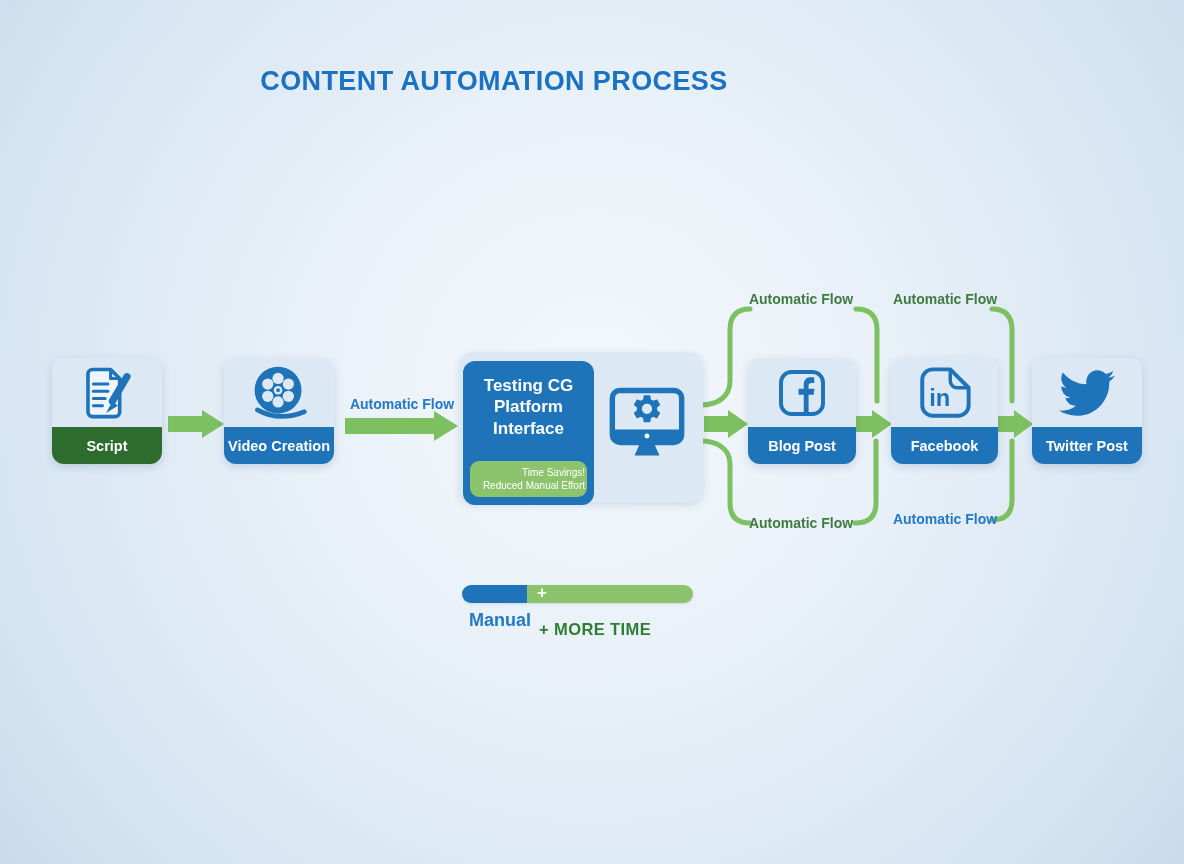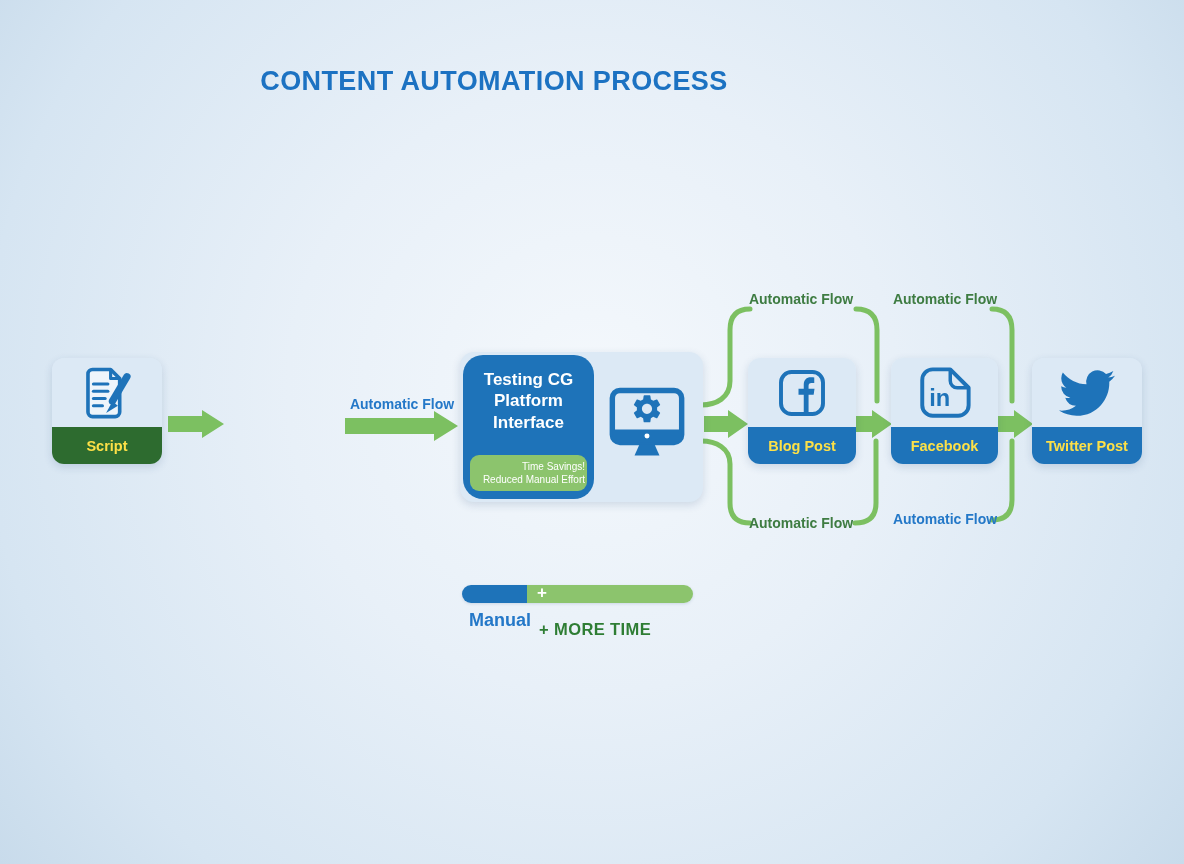--- a/index.html
+++ b/index.html
@@ -5,28 +5,28 @@
   html,body{margin:0;padding:0;background:#cfe0ee;font-family:"Liberation Sans",sans-serif;}
   .stage{position:relative;width:1184px;height:864px;overflow:hidden;
          background:radial-gradient(circle at 50% 45%, #f4f8fc 0%, #e8f0f8 40%, #d6e5f2 80%, #c8dbeb 100%);}
   .title{position:absolute;top:66px;left:0;width:988px;text-align:center;
          font-size:27px;font-weight:bold;color:#1c72c2;letter-spacing:.4px;}
   
   .node{position:absolute;top:358px;width:110px;height:106px;border-radius:12px;overflow:hidden;
         display:flex;flex-direction:column;box-shadow:0 3px 9px rgba(30,70,120,.16);}
   .node-top{flex:1;background:#dce9f5;display:flex;align-items:center;justify-content:center;}
   .node-label{height:37px;display:flex;align-items:center;justify-content:center;
-              color:#fde047;font-weight:bold;font-size:14.5px;background:#1e73b9;}
+              color:#ffffff;font-weight:bold;font-size:14.5px;background:#1e73b9;}
   .node-label.green{background:#2d6b2f;}
   .n-script{left:52px;} .n-video{left:224px;} .n-blog{left:748px;width:108px;}
   .n-facebook{left:891px;width:107px;} .n-twitter{left:1032px;}
   
   .central{position:absolute;left:460px;top:352px;width:243px;height:150px;background:#dce9f5;
            border-radius:14px;box-shadow:0 3px 9px rgba(30,70,120,.16);}
-  .central-left{position:absolute;left:3px;top:3px;width:131px;height:144px;background:#1e73b9;border-radius:20px;}
+  .central-left{position:absolute;left:3px;top:9px;width:131px;height:144px;background:#1e73b9;border-radius:12px;}
   .central-title{margin-top:14px;padding:0 5px;text-align:center;color:#fff;font-weight:bold;
                  font-size:17px;line-height:1.25;}
   .central-badge{position:absolute;left:7px;right:7px;bottom:8px;background:#8cc46d;border-radius:9px;
                  padding:5px 2px;text-align:right;color:#fff;font-weight:normal;font-size:10px;line-height:1.3;}
   .monitor{position:absolute;left:148px;top:34px;}
   
   .flow-label{position:absolute;width:112px;text-align:center;font-weight:bold;font-size:14px;}
   .fl-green{color:#3e7c42;} .fl-blue{color:#2478c8;}
   .fl-mid{left:346px;top:396px;}
   .fl-tl{left:745px;top:291px;} .fl-tr{left:889px;top:291px;}
@@ -81,20 +81,37 @@
           <line x1="17" y1="38" x2="30" y2="38"></line>
           <line x1="17" y1="46" x2="27" y2="46"></line>
         </g>
         <line x1="54" y1="14" x2="38" y2="41" stroke="#1e73b9" stroke-width="8" stroke-linecap="round"></line>
         <path d="M38 41 L31 54 L44 46 Z" fill="#1e73b9"></path>
       </svg>
     </div>
     <div class="node-label green">Script</div>
   </div>
 
+  <div class="node n-video">
+    <div class="node-top">
+      <svg width="60" height="60" viewBox="0 0 64 64">
+        <circle cx="31" cy="29" r="25" fill="#1e73b9"></circle>
+        <circle cx="31" cy="16.5" r="6" fill="#dce9f5"></circle>
+        <circle cx="31" cy="41.5" r="6" fill="#dce9f5"></circle>
+        <circle cx="20" cy="22.5" r="6" fill="#dce9f5"></circle>
+        <circle cx="42" cy="22.5" r="6" fill="#dce9f5"></circle>
+        <circle cx="20" cy="35.5" r="6" fill="#dce9f5"></circle>
+        <circle cx="42" cy="35.5" r="6" fill="#dce9f5"></circle>
+        <circle cx="31" cy="29" r="4.6" fill="#dce9f5"></circle>
+        <circle cx="31" cy="29" r="2" fill="#1e73b9"></circle>
+        <path d="M9 50 Q32 63 59 52" fill="none" stroke="#1e73b9" stroke-width="5" stroke-linecap="round"></path>
+      </svg>
+    </div>
+    <div class="node-label">Video Creation</div>
+  </div>
 
   <div class="flow-label fl-blue fl-mid">Automatic Flow</div>
 
   <div class="central">
     <div class="central-left">
       <div class="central-title">Testing CG Platform Interface</div>
       <div class="central-badge">
         <div>Time Savings!</div>
         <div>Reduced Manual Effort</div>
       </div>

